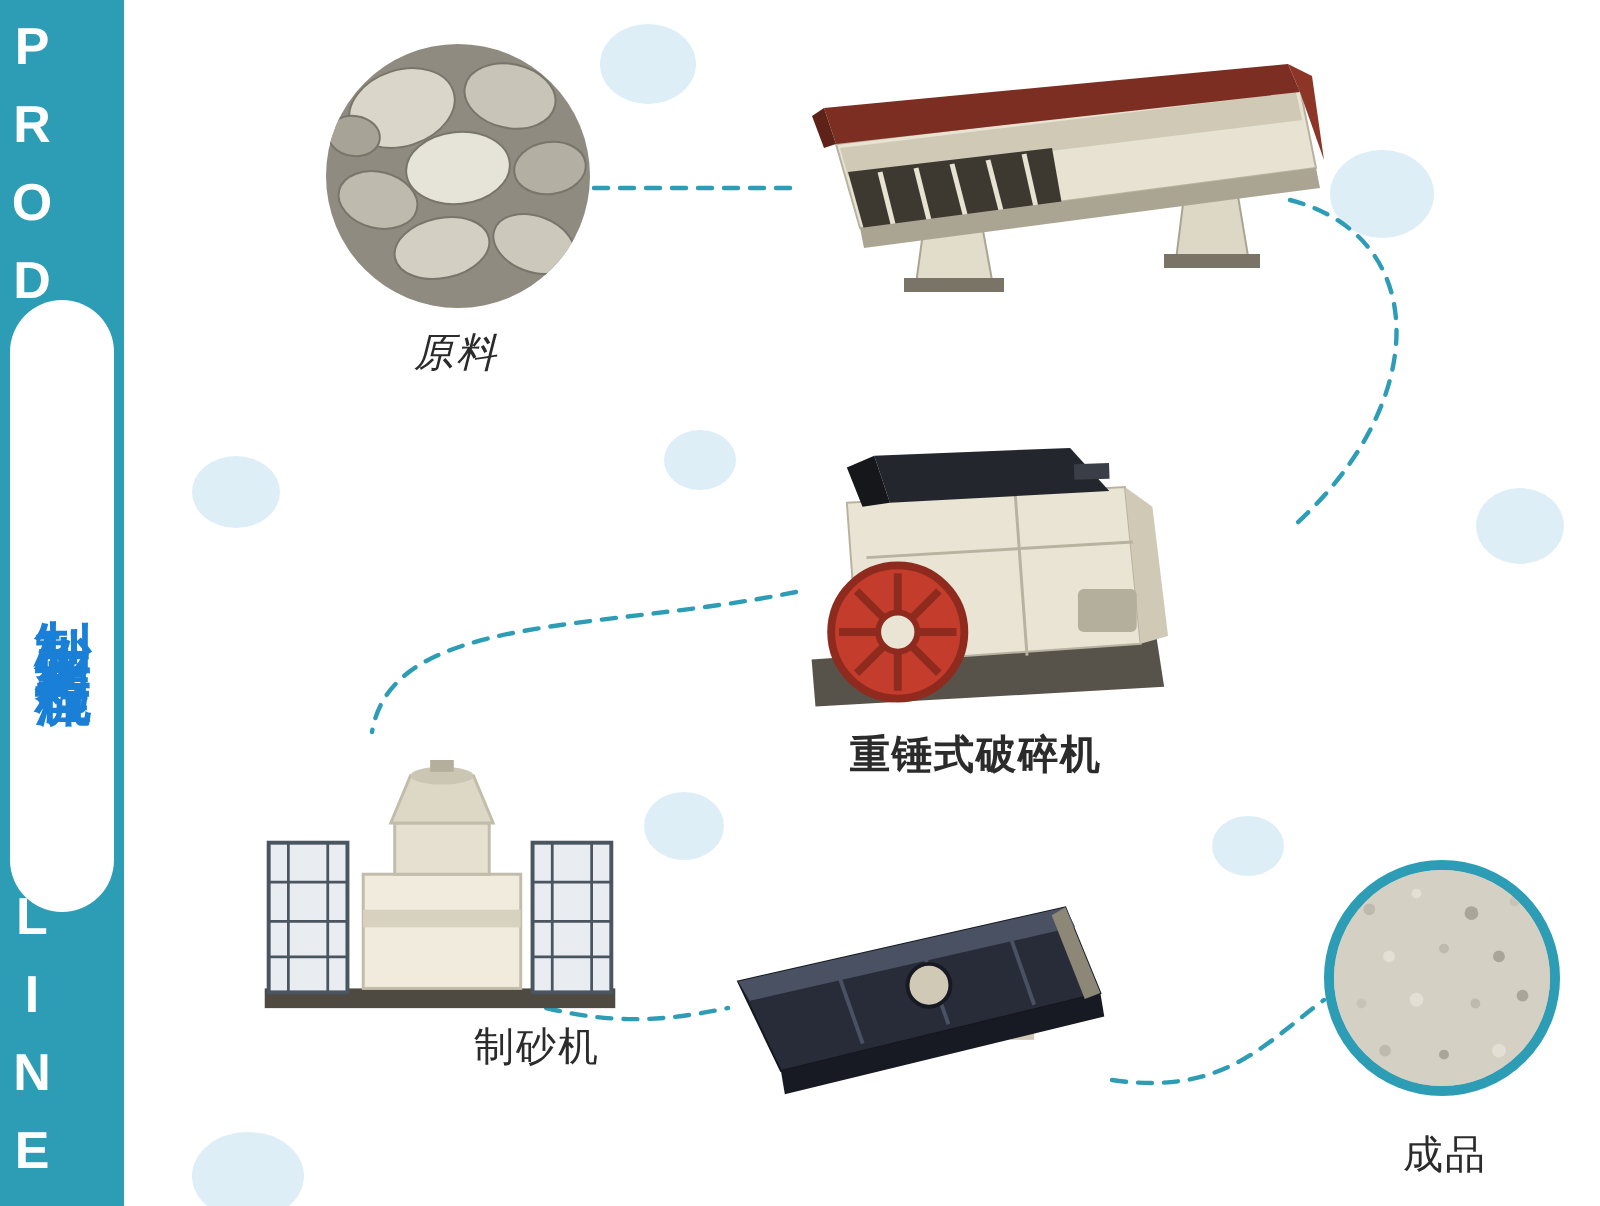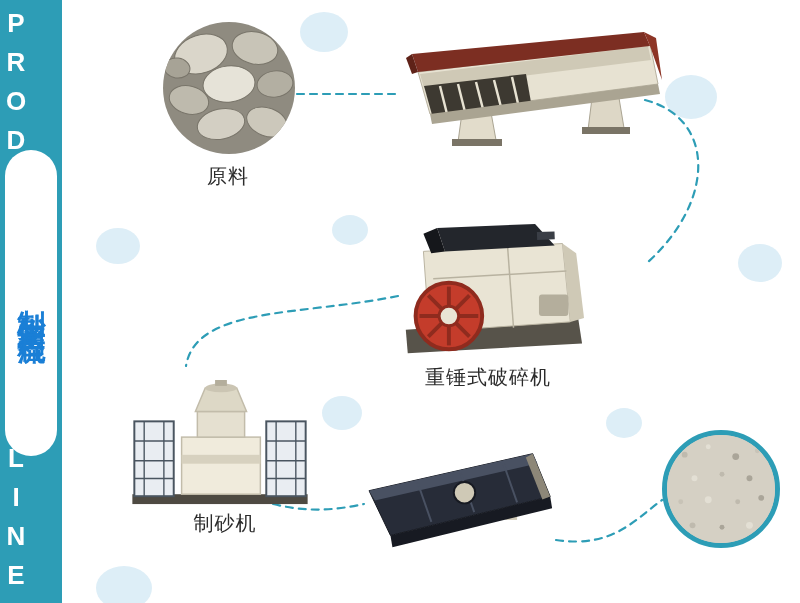--- a/index.html
+++ b/index.html
@@ -75,21 +75,21 @@
         <ellipse cx="92" cy="26" rx="23" ry="16" fill="#c8c4b7" transform="rotate(12 92 26)"></ellipse>
         <ellipse cx="112" cy="62" rx="18" ry="13" fill="#b3afa2" transform="rotate(-8 112 62)"></ellipse>
         <ellipse cx="66" cy="62" rx="26" ry="18" fill="#e6e3d8" transform="rotate(-6 66 62)"></ellipse>
         <ellipse cx="26" cy="78" rx="20" ry="14" fill="#bebaad" transform="rotate(14 26 78)"></ellipse>
         <ellipse cx="58" cy="102" rx="24" ry="15" fill="#d3cfc3" transform="rotate(-12 58 102)"></ellipse>
         <ellipse cx="104" cy="100" rx="21" ry="14" fill="#ccc8bb" transform="rotate(20 104 100)"></ellipse>
         <ellipse cx="14" cy="46" rx="13" ry="10" fill="#a7a396" transform="rotate(8 14 46)"></ellipse>
       </g>
     </svg>
   </div>
-  <div class="node-label" style="left:164px; top:163px; width:128px;">原料</div>
+  <div class="node-label" style="left:164px; top:163px; width:128px;font-style:italic;">原料</div>
 
   <div class="node-img" style="left:398px; top:30px; width:270px; height:120px;">
     <svg viewBox="0 0 270 120">
       <polygon points="196,52 218,50 226,98 190,100" fill="#ddd7c6" stroke="#aaa492" stroke-width="1"></polygon>
       <rect x="184" y="97" width="48" height="7" fill="#7a7466"></rect>
       <polygon points="66,68 90,66 98,110 60,112" fill="#e2dccb" stroke="#aaa492" stroke-width="1"></polygon>
       <rect x="54" y="109" width="50" height="7" fill="#7a7466"></rect>
       <polygon points="20,42 252,14 260,54 32,84" fill="#e7e2d2" stroke="#b8b2a0" stroke-width="1"></polygon>
       <polygon points="22,44 250,16 253,30 26,58" fill="#cfc9b6"></polygon>
       <polygon points="26,56 128,44 134,78 36,92" fill="#3d3931"></polygon>
@@ -121,21 +121,21 @@
       <g stroke="#8f2b1e" stroke-width="4">
         <line x1="60" y1="66" x2="60" y2="126"></line>
         <line x1="30" y1="96" x2="90" y2="96"></line>
         <line x1="39" y1="75" x2="81" y2="117"></line>
         <line x1="81" y1="75" x2="39" y2="117"></line>
       </g>
       <circle cx="60" cy="96" r="10" fill="#e9e4d4" stroke="#8f2b1e" stroke-width="3"></circle>
       <rect x="152" y="74" width="30" height="22" rx="3" fill="#b4ae9c"></rect>
     </svg>
   </div>
-  <div class="node-label" style="left:368px; top:364px; width:240px;">重锤式破碎机</div>
+  <div class="node-label" style="left:368px; top:364px; width:240px;font-weight:bold;">重锤式破碎机</div>
 
   <div class="node-img" style="left:126px; top:380px; width:188px; height:128px;">
     <svg viewBox="0 0 190 130">
       <rect x="6" y="116" width="178" height="10" fill="#4e4a42"></rect>
       <rect x="8" y="42" width="40" height="76" fill="#e9edf2" stroke="#4a5560" stroke-width="2"></rect>
       <g stroke="#4a5560" stroke-width="1.4">
         <line x1="8" y1="62" x2="48" y2="62"></line>
         <line x1="8" y1="82" x2="48" y2="82"></line>
         <line x1="8" y1="100" x2="48" y2="100"></line>
         <line x1="18" y1="42" x2="18" y2="118"></line>
@@ -150,21 +150,21 @@
         <line x1="172" y1="42" x2="172" y2="118"></line>
       </g>
       <rect x="56" y="58" width="80" height="58" fill="#f0ebdc" stroke="#c2bcaa" stroke-width="1.5"></rect>
       <rect x="56" y="76" width="80" height="9" fill="#d7d1bf"></rect>
       <rect x="72" y="32" width="48" height="26" fill="#e5e0d0" stroke="#c2bcaa" stroke-width="1.5"></rect>
       <polygon points="80,8 112,8 122,32 70,32" fill="#ddd8c6" stroke="#c2bcaa" stroke-width="1.5"></polygon>
       <ellipse cx="96" cy="8" rx="16" ry="4.5" fill="#cbc5b3"></ellipse>
       <rect x="90" y="0" width="12" height="6" fill="#b4ae9c"></rect>
     </svg>
   </div>
-  <div class="node-label" style="left:150px; top:510px; width:150px;">制砂机</div>
+  <div class="node-label" style="left:150px; top:510px; width:150px;text-align:right;">制砂机</div>
 
   <div class="node-img" style="left:358px; top:442px; width:212px; height:112px;">
     <svg viewBox="0 0 215 115">
       <rect x="38" y="88" width="12" height="16" fill="#cfc9b6"></rect>
       <rect x="150" y="64" width="12" height="16" fill="#cfc9b6"></rect>
       <polygon points="10,50 178,12 196,56 32,96" fill="#272c38" stroke="#14171e" stroke-width="1"></polygon>
       <polygon points="10,50 178,12 183,22 16,60" fill="#495162"></polygon>
       <polygon points="32,96 196,56 198,68 34,108" fill="#171a22"></polygon>
       <g stroke="#495162" stroke-width="2">
         <line x1="60" y1="42" x2="74" y2="82"></line>
@@ -190,14 +190,15 @@
         <circle cx="14" cy="68" r="2.5" fill="#c8c3b7"></circle>
         <circle cx="42" cy="66" r="3.5" fill="#e3dfd4"></circle>
         <circle cx="72" cy="68" r="2.5" fill="#bfbaae"></circle>
         <circle cx="96" cy="64" r="3" fill="#aaa599"></circle>
         <circle cx="26" cy="92" r="3" fill="#bfbaae"></circle>
         <circle cx="56" cy="94" r="2.5" fill="#aaa599"></circle>
         <circle cx="84" cy="92" r="3.5" fill="#e3dfd4"></circle>
       </g>
     </svg>
   </div>
+  <div class="node-label" style="left:660px; top:564px; width:125px;">成品</div>
 
 </div>
 
 </body></html>

